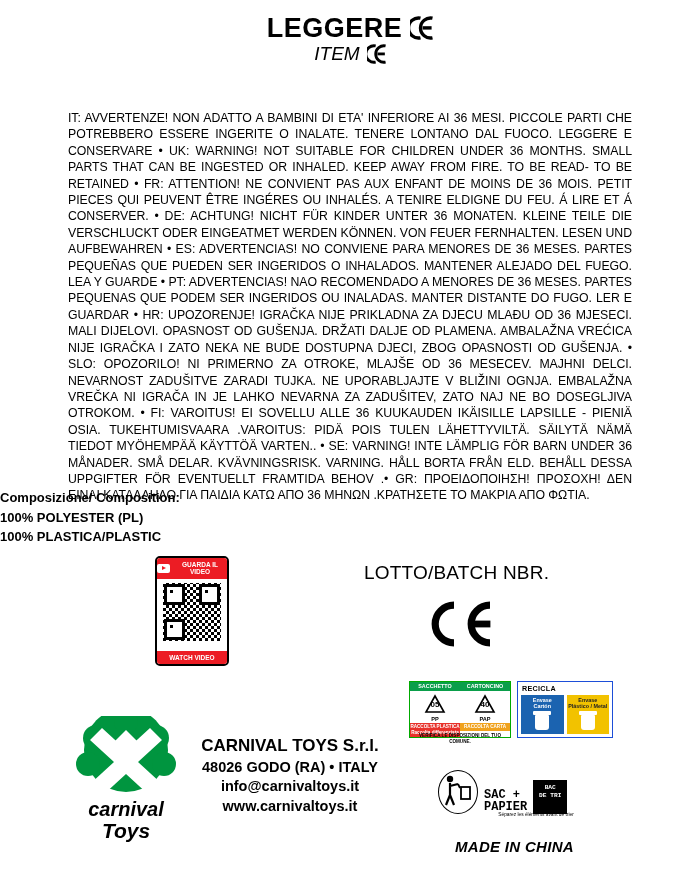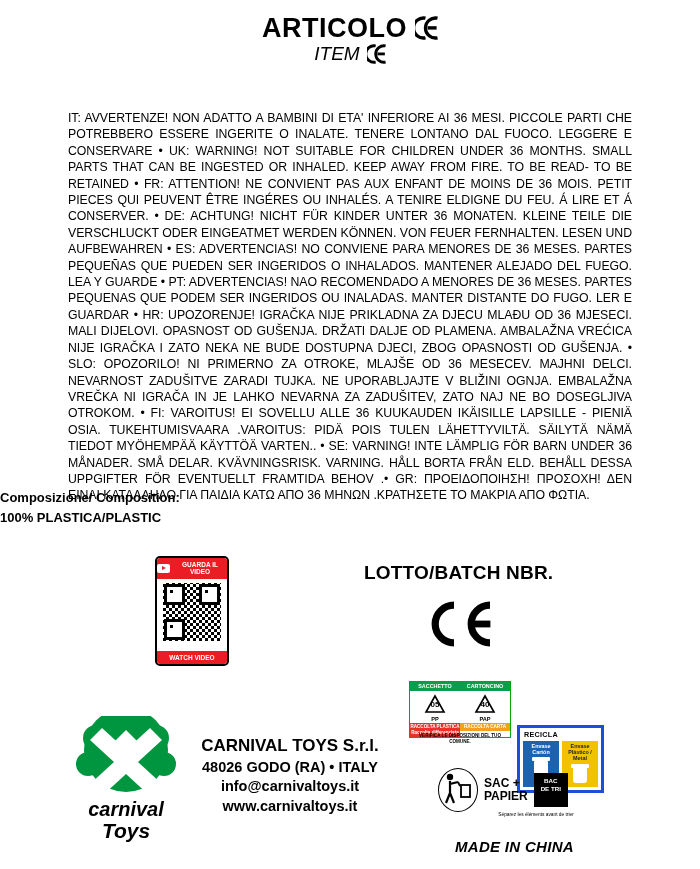--- a/index.html
+++ b/index.html
@@ -155,21 +155,21 @@
     padding: 3px 0;
     margin-top: auto;
   }
 
   
   .lotto {
     position: absolute;
     left: 364px;
     top: 562px;
     font-size: 19px;
-    font-weight: bold;
+    font-weight: normal;
     letter-spacing: 0.2px;
   }
   .ce-big {
     position: absolute;
     left: 428px;
     top: 600px;
   }
 
   
   .logo-block {
@@ -249,25 +249,24 @@
     text-align: center;
     font-size: 4.6px;
     font-weight: bold;
     line-height: 1.2;
   }
 
   .recicla {
     position: absolute;
     left: 517px;
     top: 681px;
-    width: 87px;
-    border: 3px solid #1d4ed8;
+    width: 96px;
+    border: 1px solid #1d4ed8;
     box-sizing: border-box;
     background: #fff;
-    margin-top: 44px;
   }
   .recicla .title {
     font-size: 7.2px;
     font-weight: bold;
     padding: 2px 0 2px 4px;
     letter-spacing: 0.3px;
   }
   .recicla .bins {
     display: flex;
     gap: 3px;
@@ -305,22 +304,23 @@
   .bin.yellow .bin-icon .body,
   .bin.yellow .bin-icon .lid { background: #fff; }
 
   .sacpapier {
     position: absolute;
     left: 438px;
     top: 766px;
     width: 170px;
     height: 48px;
     display: flex;
-    align-items: center;
+    align-items: flex-end;
     gap: 6px;
+    font-family: Liberation Mono, monospace;
   }
   .tidyman {
     width: 38px; height: 42px;
     border: 1.6px solid #000;
     border-radius: 50%;
     position: relative;
     flex: none;
   }
   .sac-text {
     font-size: 12px;
@@ -356,21 +356,21 @@
     font-weight: bold;
     font-style: italic;
     letter-spacing: 0.3px;
   }
 </style>
 </head>
 <body>
 
 <div class="header">
   <div class="line1">
-    <span>ARTICOLO</span>
+    <span>LEGGERE</span>
     <span class="ce">
       <svg width="23" height="24" viewBox="0 0 23 24">
         <path d="M10.5 2.2 A10 10 0 1 0 10.5 21.8" fill="none" stroke="#000" stroke-width="3.4"></path>
         <path d="M22.5 2.2 A10 10 0 1 0 22.5 21.8" fill="none" stroke="#000" stroke-width="3.4"></path>
         <rect x="12.6" y="10.2" width="9" height="3.4" fill="#000"></rect>
       </svg>
     </span>
   </div>
   <div class="line2">
     <span>ITEM</span>
@@ -381,20 +381,21 @@
         <rect x="12.6" y="10.2" width="9" height="3.4" fill="#000"></rect>
       </svg>
     </span>
   </div>
 </div>
 
 <div class="warnings">IT: AVVERTENZE! NON ADATTO A BAMBINI DI ETA' INFERIORE AI 36 MESI. PICCOLE PARTI CHE POTREBBERO ESSERE INGERITE O INALATE. TENERE LONTANO DAL FUOCO. LEGGERE E CONSERVARE • UK: WARNING! NOT SUITABLE FOR CHILDREN UNDER 36 MONTHS. SMALL PARTS THAT CAN BE INGESTED OR INHALED. KEEP AWAY FROM FIRE. TO BE READ- TO BE RETAINED • FR: ATTENTION! NE CONVIENT PAS AUX ENFANT DE MOINS DE 36 MOIS. PETIT PIECES QUI PEUVENT ÊTRE  INGÉRES OU INHALÉS. A TENIRE ELDIGNE DU FEU. Á LIRE ET Á CONSERVER. • DE: ACHTUNG! NICHT FÜR KINDER UNTER 36 MONATEN. KLEINE TEILE DIE VERSCHLUCKT ODER EINGEATMET WERDEN KÖNNEN. VON FEUER FERNHALTEN. LESEN UND AUFBEWAHREN • ES: ADVERTENCIAS! NO CONVIENE PARA MENORES DE 36 MESES. PARTES PEQUEÑAS QUE PUEDEN SER INGERIDOS O INHALADOS. MANTENER ALEJADO DEL FUEGO. LEA Y GUARDE • PT: ADVERTENCIAS! NAO RECOMENDADO A MENORES DE 36 MESES. PARTES PEQUENAS QUE PODEM SER INGERIDOS OU INALADAS. MANTER DISTANTE DO FUGO. LER E GUARDAR • HR: UPOZORENJE! IGRAČKA NIJE PRIKLADNA ZA DJECU MLAĐU OD 36 MJESECI. MALI DIJELOVI. OPASNOST OD GUŠENJA. DRŽATI DALJE OD PLAMENA. AMBALAŽNA VREĆICA NIJE IGRAČKA I ZATO NEKA NE BUDE DOSTUPNA DJECI, ZBOG OPASNOSTI OD GUŠENJA. • SLO: OPOZORILO! NI PRIMERNO ZA OTROKE, MLAJŠE OD 36 MESECEV. MAJHNI DELCI. NEVARNOST ZADUŠITVE ZARADI TUJKA. NE UPORABLJAJTE V BLIŽINI OGNJA. EMBALAŽNA VREČKA NI IGRAČA IN JE LAHKO NEVARNA ZA ZADUŠITEV, ZATO NAJ NE BO DOSEGLJIVA OTROKOM. • FI: VAROITUS! EI SOVELLU ALLE 36 KUUKAUDEN IKÄISILLE LAPSILLE - PIENIÄ OSIA. TUKEHTUMISVAARA .VAROITUS: PIDÄ POIS TULEN LÄHETTYVILTÄ. SÄILYTÄ NÄMÄ TIEDOT MYÖHEMPÄÄ KÄYTTÖÄ VARTEN.. • SE: VARNING! INTE LÄMPLIG FÖR BARN UNDER 36 MÅNADER. SMÅ DELAR. KVÄVNINGSRISK. VARNING. HÅLL BORTA FRÅN ELD. BEHÅLL DESSA UPPGIFTER FÖR EVENTUELLT FRAMTIDA BEHOV .• GR: ΠΡΟΕΙΔΟΠΟΙΗΣΗ! ΠΡΟΣΟΧΗ! ΔΕΝ ΕΙΝΑΙ ΚΑΤΑΛΛΗΛΟ ΓΙΑ ΠΑΙΔΙΑ ΚΑΤΩ ΑΠΟ 36 ΜΗΝΩΝ .ΚΡΑΤΗΣΕΤΕ ΤΟ ΜΑΚΡΙΑ ΑΠΟ ΦΩΤΙΑ.</div>
 
 <div class="composition">
   <div>Composizione/ Composition:</div>
+  <div>100% POLYESTER (PL)</div>
   <div>100% PLASTICA/PLASTIC</div>
 </div>
 
 <div class="video-badge">
   <div class="vb-top">
     <span class="yt-play"></span>
     <span>GUARDA IL VIDEO</span>
   </div>
   <div class="qr">
     <span class="eye e1"></span>

